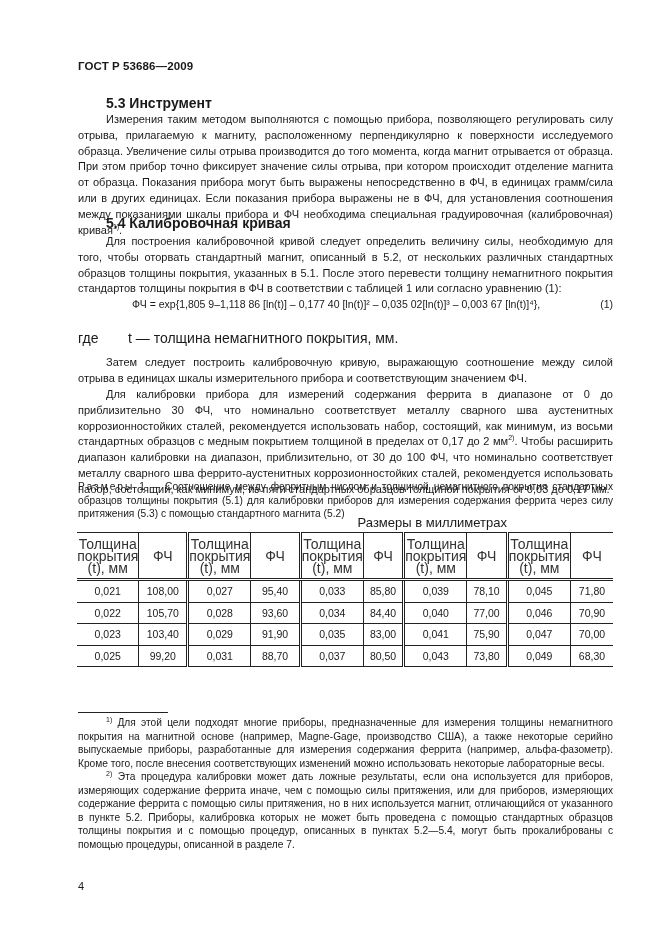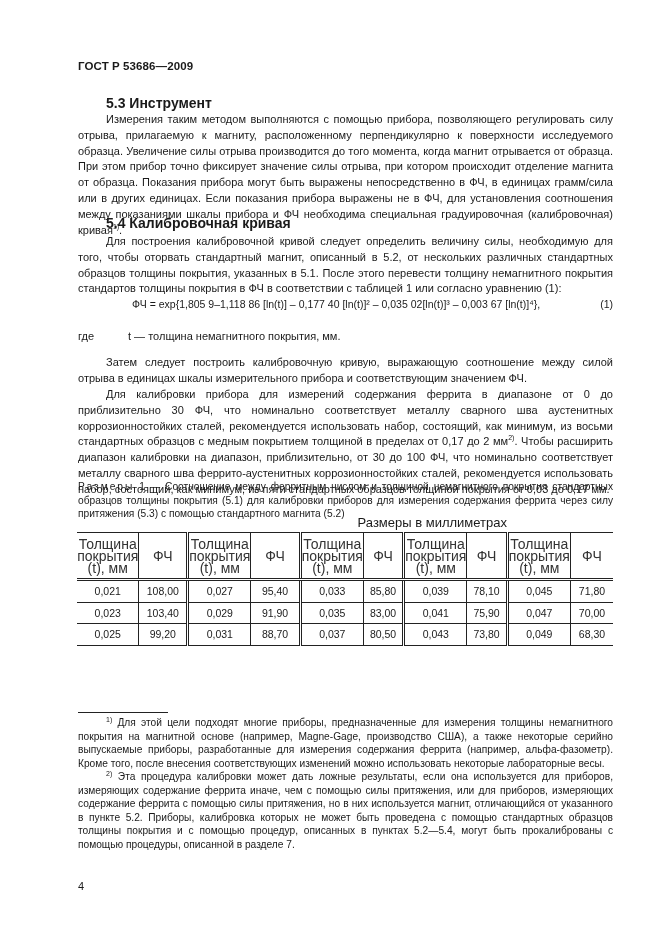--- a/index.html
+++ b/index.html
@@ -5,21 +5,21 @@
   html, body { margin: 0; padding: 0; background: #ffffff; }
   body { width: 661px; height: 935px; position: relative; overflow: hidden;
          font-family: "Liberation Sans", sans-serif; color: #1a1a1a; }
   .page { position: absolute; left: 0; top: 0; width: 555px; height: 935px; }
   .hdr { position: absolute; left: 78px; top: 60px; font-size: 11.5px; font-weight: bold; letter-spacing: 0.1px; }
   .h2 { position: absolute; left: 106px; font-size: 14px; font-weight: bold; }
   .para { position: absolute; left: 78px; width: 535px; font-size: 11px; line-height: 15.8px; text-align: justify; }
   .para .ind { display: inline-block; width: 28px; }
   .formula { position: absolute; left: 132px; top: 298px; font-size: 10.5px; width: 481px; }
   .formula .num { position: absolute; right: 0; top: 0; }
-  .where { position: absolute; left: 78px; top: 330px; font-size: 11px; }
+  .where { position: absolute; left: 78px; top: 330px; font-size: 14px; }
   .where .t { position: absolute; left: 50px; white-space: nowrap; }
   .caption { position: absolute; left: 78px; top: 480px; width: 535px; font-size: 10.2px; line-height: 13.5px; text-align: justify; }
   .caption .sp { letter-spacing: 2px; }
   .units { position: absolute; right: 48px; top: 515px; font-size: 13px; margin-left: 22px; }
   table.t1 { position: absolute; left: 77px; top: 532px; width: 536px; border-collapse: collapse; font-size: 10.5px; }
   table.t1 th { font-weight: normal; font-size: 14px; line-height: 12px; height: 45px; text-align: center; color: #333; padding: 0; }
   table.t1 td { text-align: center; height: 20.5px; padding: 0; }
   table.t1 th, table.t1 td { border-top: 1px solid #222; border-bottom: 1px solid #222; }
   table.t1 thead tr th { border-bottom: 3px double #222; }
   table.t1 .thin { border-left: 1px solid #222; }
@@ -94,20 +94,32 @@
         <td class="dbl">0,027</td>
         <td class="thin">95,40</td>
         <td class="dbl">0,033</td>
         <td class="thin">85,80</td>
         <td class="dbl">0,039</td>
         <td class="thin">78,10</td>
         <td class="dbl">0,045</td>
         <td class="thin">71,80</td>
       </tr>
       <tr>
+        <td>0,022</td>
+        <td class="thin">105,70</td>
+        <td class="dbl">0,028</td>
+        <td class="thin">93,60</td>
+        <td class="dbl">0,034</td>
+        <td class="thin">84,40</td>
+        <td class="dbl">0,040</td>
+        <td class="thin">77,00</td>
+        <td class="dbl">0,046</td>
+        <td class="thin">70,90</td>
+      </tr>
+      <tr>
         <td>0,023</td>
         <td class="thin">103,40</td>
         <td class="dbl">0,029</td>
         <td class="thin">91,90</td>
         <td class="dbl">0,035</td>
         <td class="thin">83,00</td>
         <td class="dbl">0,041</td>
         <td class="thin">75,90</td>
         <td class="dbl">0,047</td>
         <td class="thin">70,00</td>

